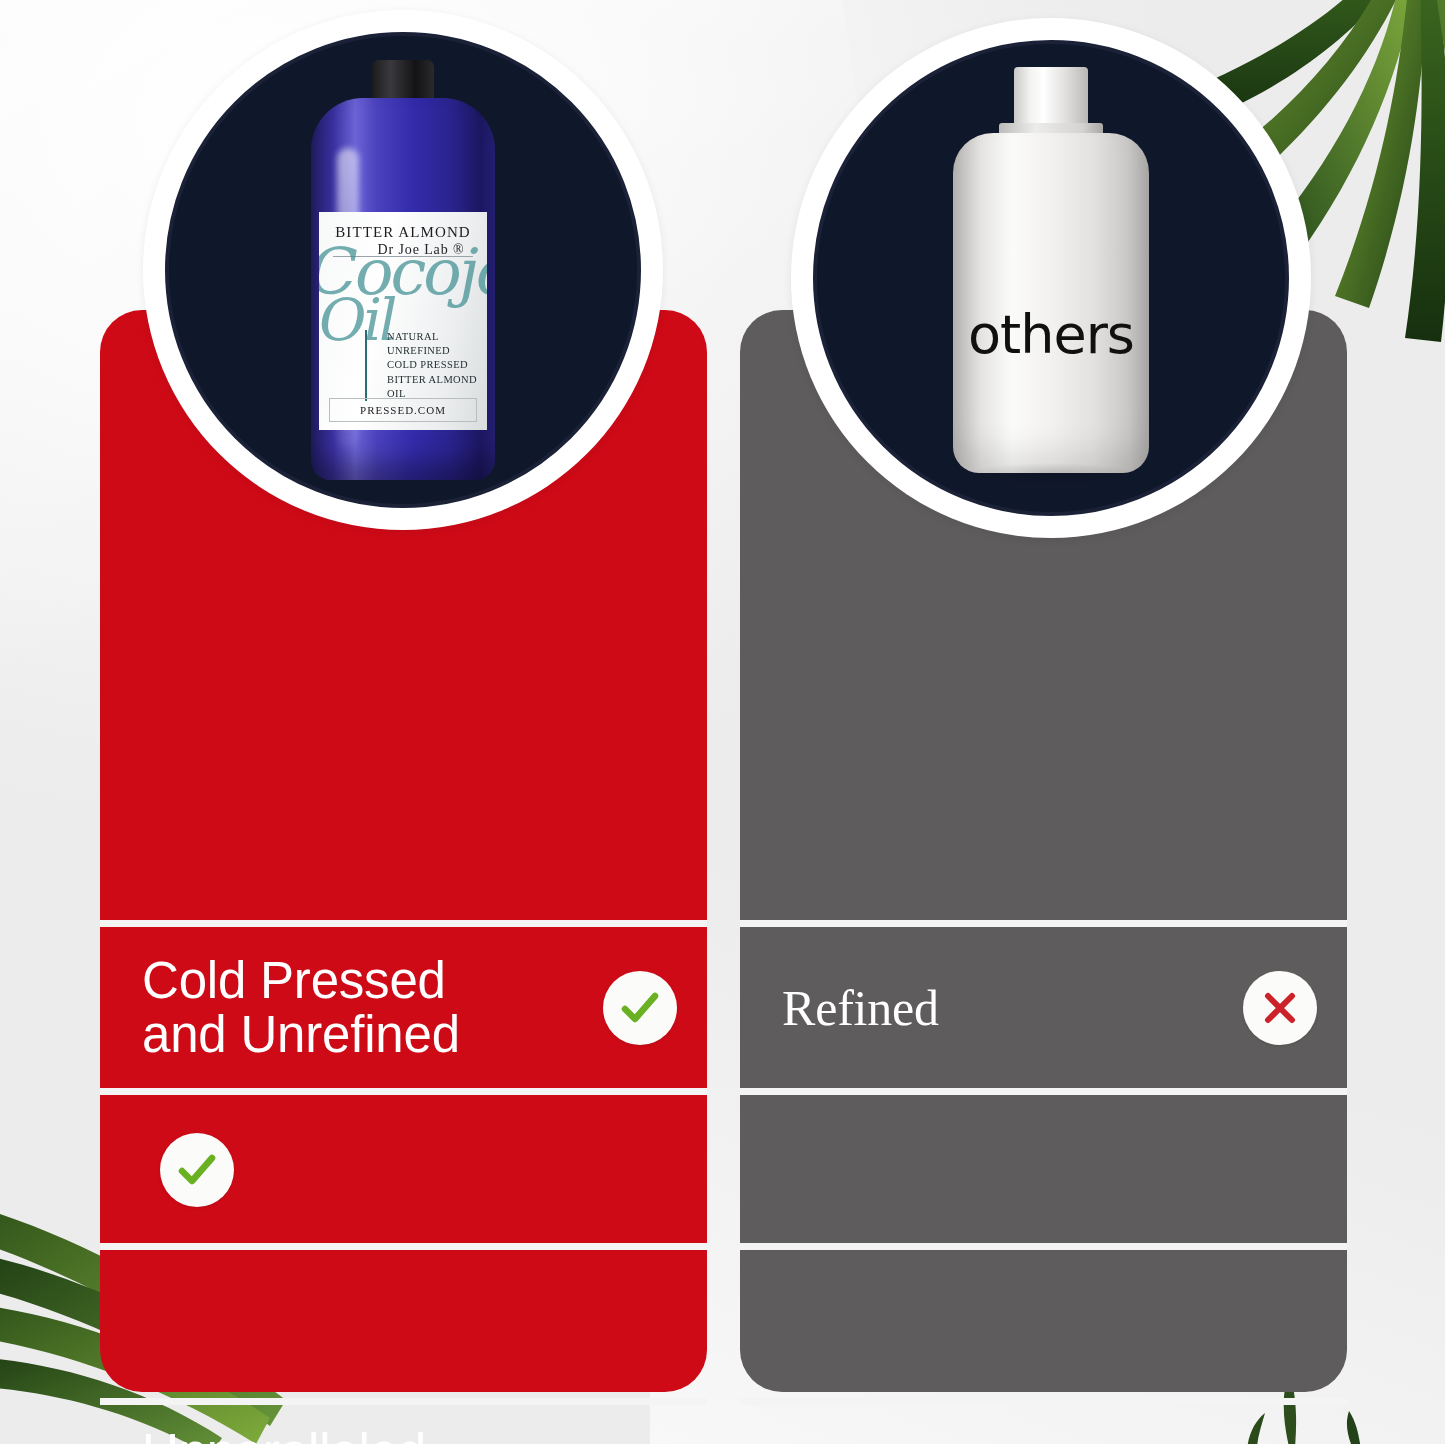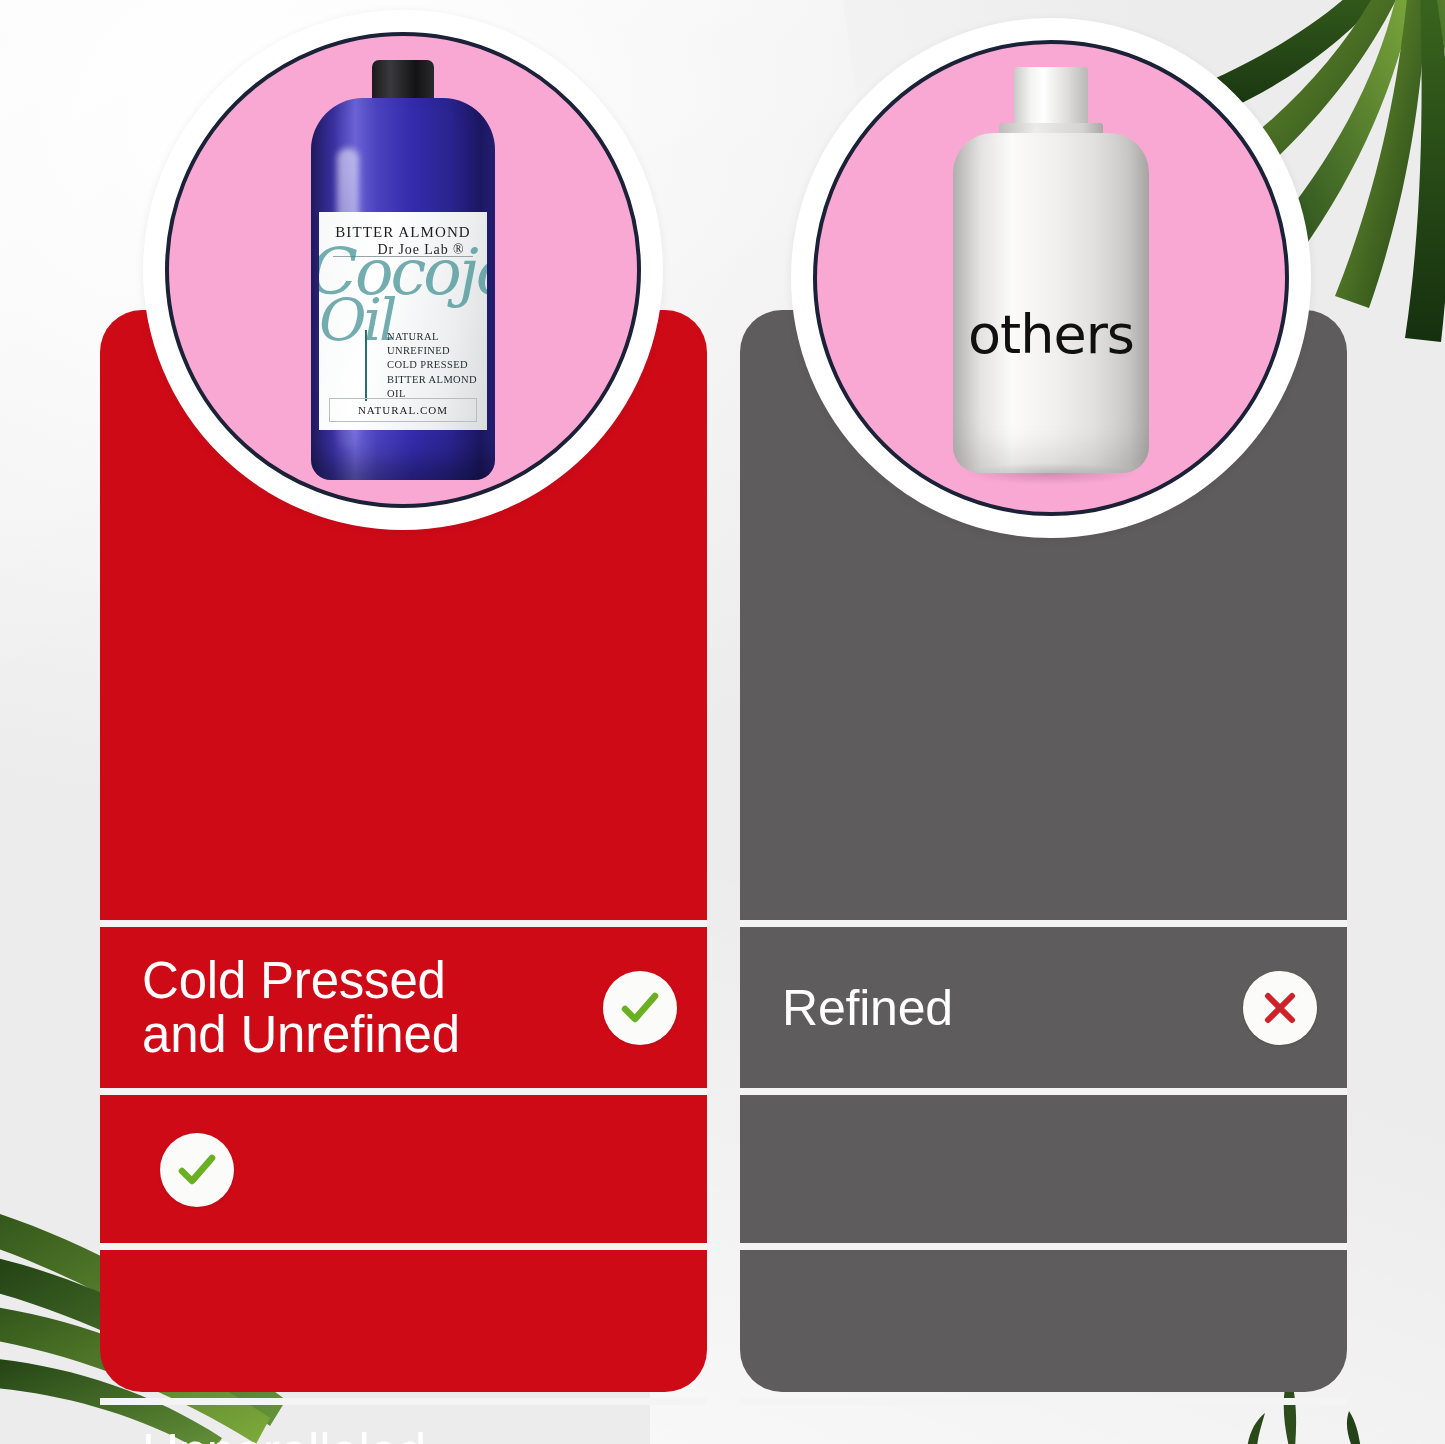--- a/index.html
+++ b/index.html
@@ -72,21 +72,21 @@
 
   
   .circle-wrap{
     position:absolute;width:520px;height:520px;border-radius:50%;
     background:#ffffff;
     box-shadow:0 2px 10px rgba(0,0,0,.07);
   }
   .circle-ring{
     position:absolute;inset:22px;border-radius:50%;
     border:4px solid #1b2238;
-    background:#f9a8d4;
+    background:#0f172a;
     overflow:hidden;
   }
   .circ-left {left:143px;top:10px;}
   .circ-right{left:791px;top:18px;}
 
   
   .bottle-blue{
     position:absolute;left:50%;top:50%;transform:translate(-50%,-50%);
     width:184px;height:420px;
   }
@@ -268,21 +268,21 @@
           <div class="row-label">Unparalleled
 Moisturizing
 Properties</div>
         </div>
       </div>
   </div>
 
   <div class="col col-right" style="background: rgb(94, 92, 92);">
     <div class="rows">
         <div class="sep" style="top: 305px;"></div>
-        <div class="row" style="top: 312px; height: 162px;">
+        <div class="row" style="top: 312px; height: 162px; font-family: Liberation Serif, serif;">
           <div class="row-label">Refined</div>
           <div class="badge">
             <svg width="40" height="40" viewBox="0 0 40 40">
               <path d="M8 8 L32 32 M32 8 L8 32" fill="none" stroke="#cc2229" stroke-width="6" stroke-linecap="round"></path>
             </svg>
           </div>
         </div>
         <div class="sep" style="top: 473px;"></div>
         <div class="sep" style="top: 628px;"></div>
         <div class="sep" style="top: 783px;"></div>
@@ -301,21 +301,21 @@
             <div class="bb-l-sub">Dr Joe Lab ®</div>
             <div class="bb-l-rule"></div>
             <div class="bb-script">
               <span>Cocojojo</span>
               <span class="s2">Oil</span>
             </div>
             <div class="bb-spec" style="white-space:pre-line">NATURAL
 UNREFINED
 COLD PRESSED
 BITTER ALMOND OIL</div>
-            <div class="bb-url">NATURAL.COM</div>
+            <div class="bb-url">PRESSED.COM</div>
           </div>
         </div>
       </div>
     </div>
   </div>
 
   <div class="circle-wrap circ-right">
     <div class="circle-ring" style="border-color: rgb(27, 34, 56);">
       <div class="bottle-white">
         <div class="bw-neck"></div>

